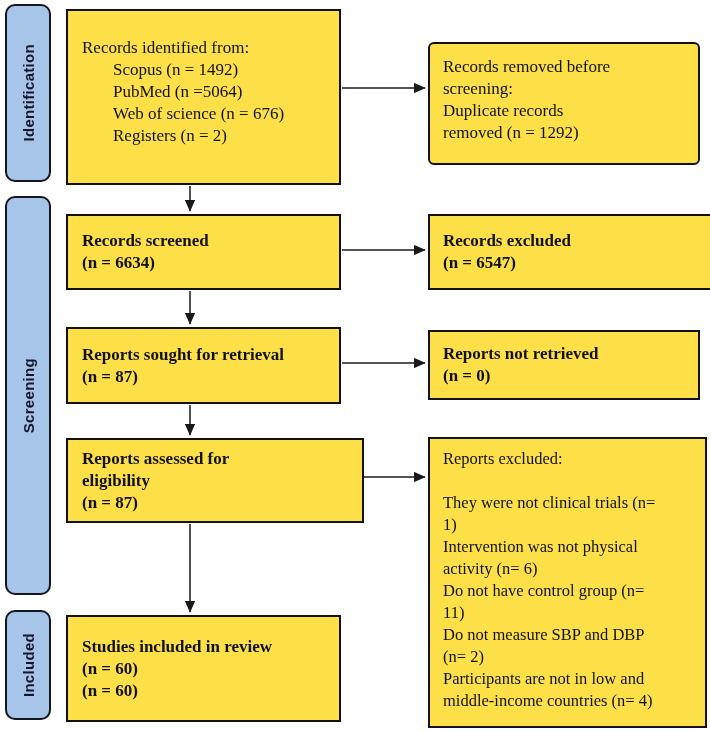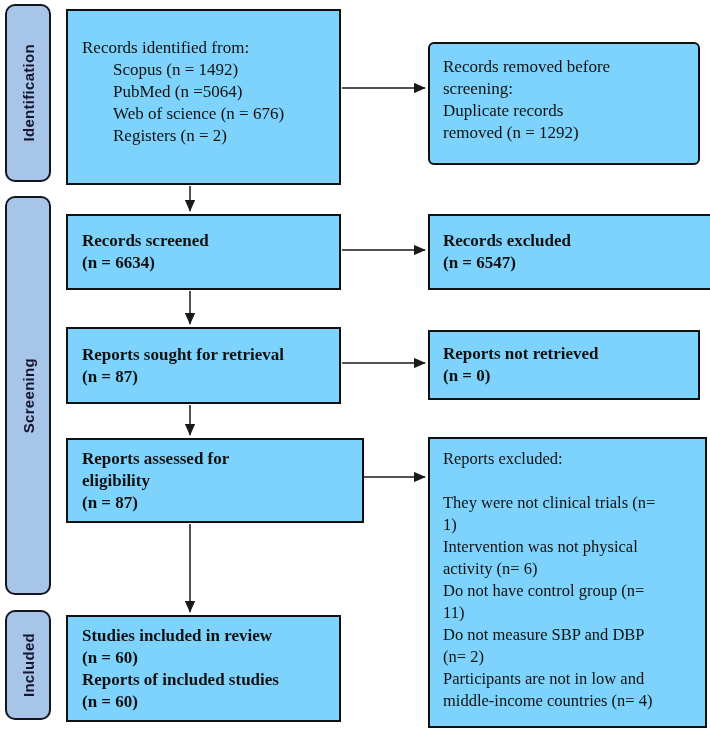--- a/index.html
+++ b/index.html
@@ -25,21 +25,21 @@
     font-family:"Liberation Sans", sans-serif;
     font-weight:bold;font-size:15px;letter-spacing:.3px;
     color:var(--stage-text,#15152e);white-space:nowrap;
   }
   #stage-identification{top:4px;height:178px;}
   #stage-screening{top:196px;height:399px;}
   #stage-included{top:610px;height:110px;}
 
   
   .box{
-    position:absolute;background:#7dd3fc;
+    position:absolute;background:#fde047;
     border:2px solid var(--box-border,#111);
     box-sizing:border-box;
     font-size:17px;line-height:22px;
   }
   .box .ln{white-space:nowrap;}
   .box .indent{padding-left:31px;}
   .box .gap-after{margin-bottom:22px;}
   .vcenter{display:flex;flex-direction:column;justify-content:center;font-weight:bold;}
 
   #box-identified{left:66px;top:9px;width:275px;height:176px;padding:26px 10px 0 14px;}
@@ -103,21 +103,20 @@
 
   <div class="box vcenter" id="box-assessed">
     <div class="ln">Reports assessed for</div>
     <div class="ln">eligibility</div>
     <div class="ln">(n = 87)</div>
   </div>
 
   <div class="box vcenter" id="box-included">
     <div class="ln">Studies included in review</div>
     <div class="ln">(n = 60)</div>
-    <div class="ln">Reports of included studies</div>
     <div class="ln">(n = 60)</div>
   </div>
 
   <div class="box" id="box-removed">
     <div class="ln">Records removed before</div>
     <div class="ln">screening:</div>
     <div class="ln">Duplicate records</div>
     <div class="ln">removed (n = 1292)</div>
   </div>
 

